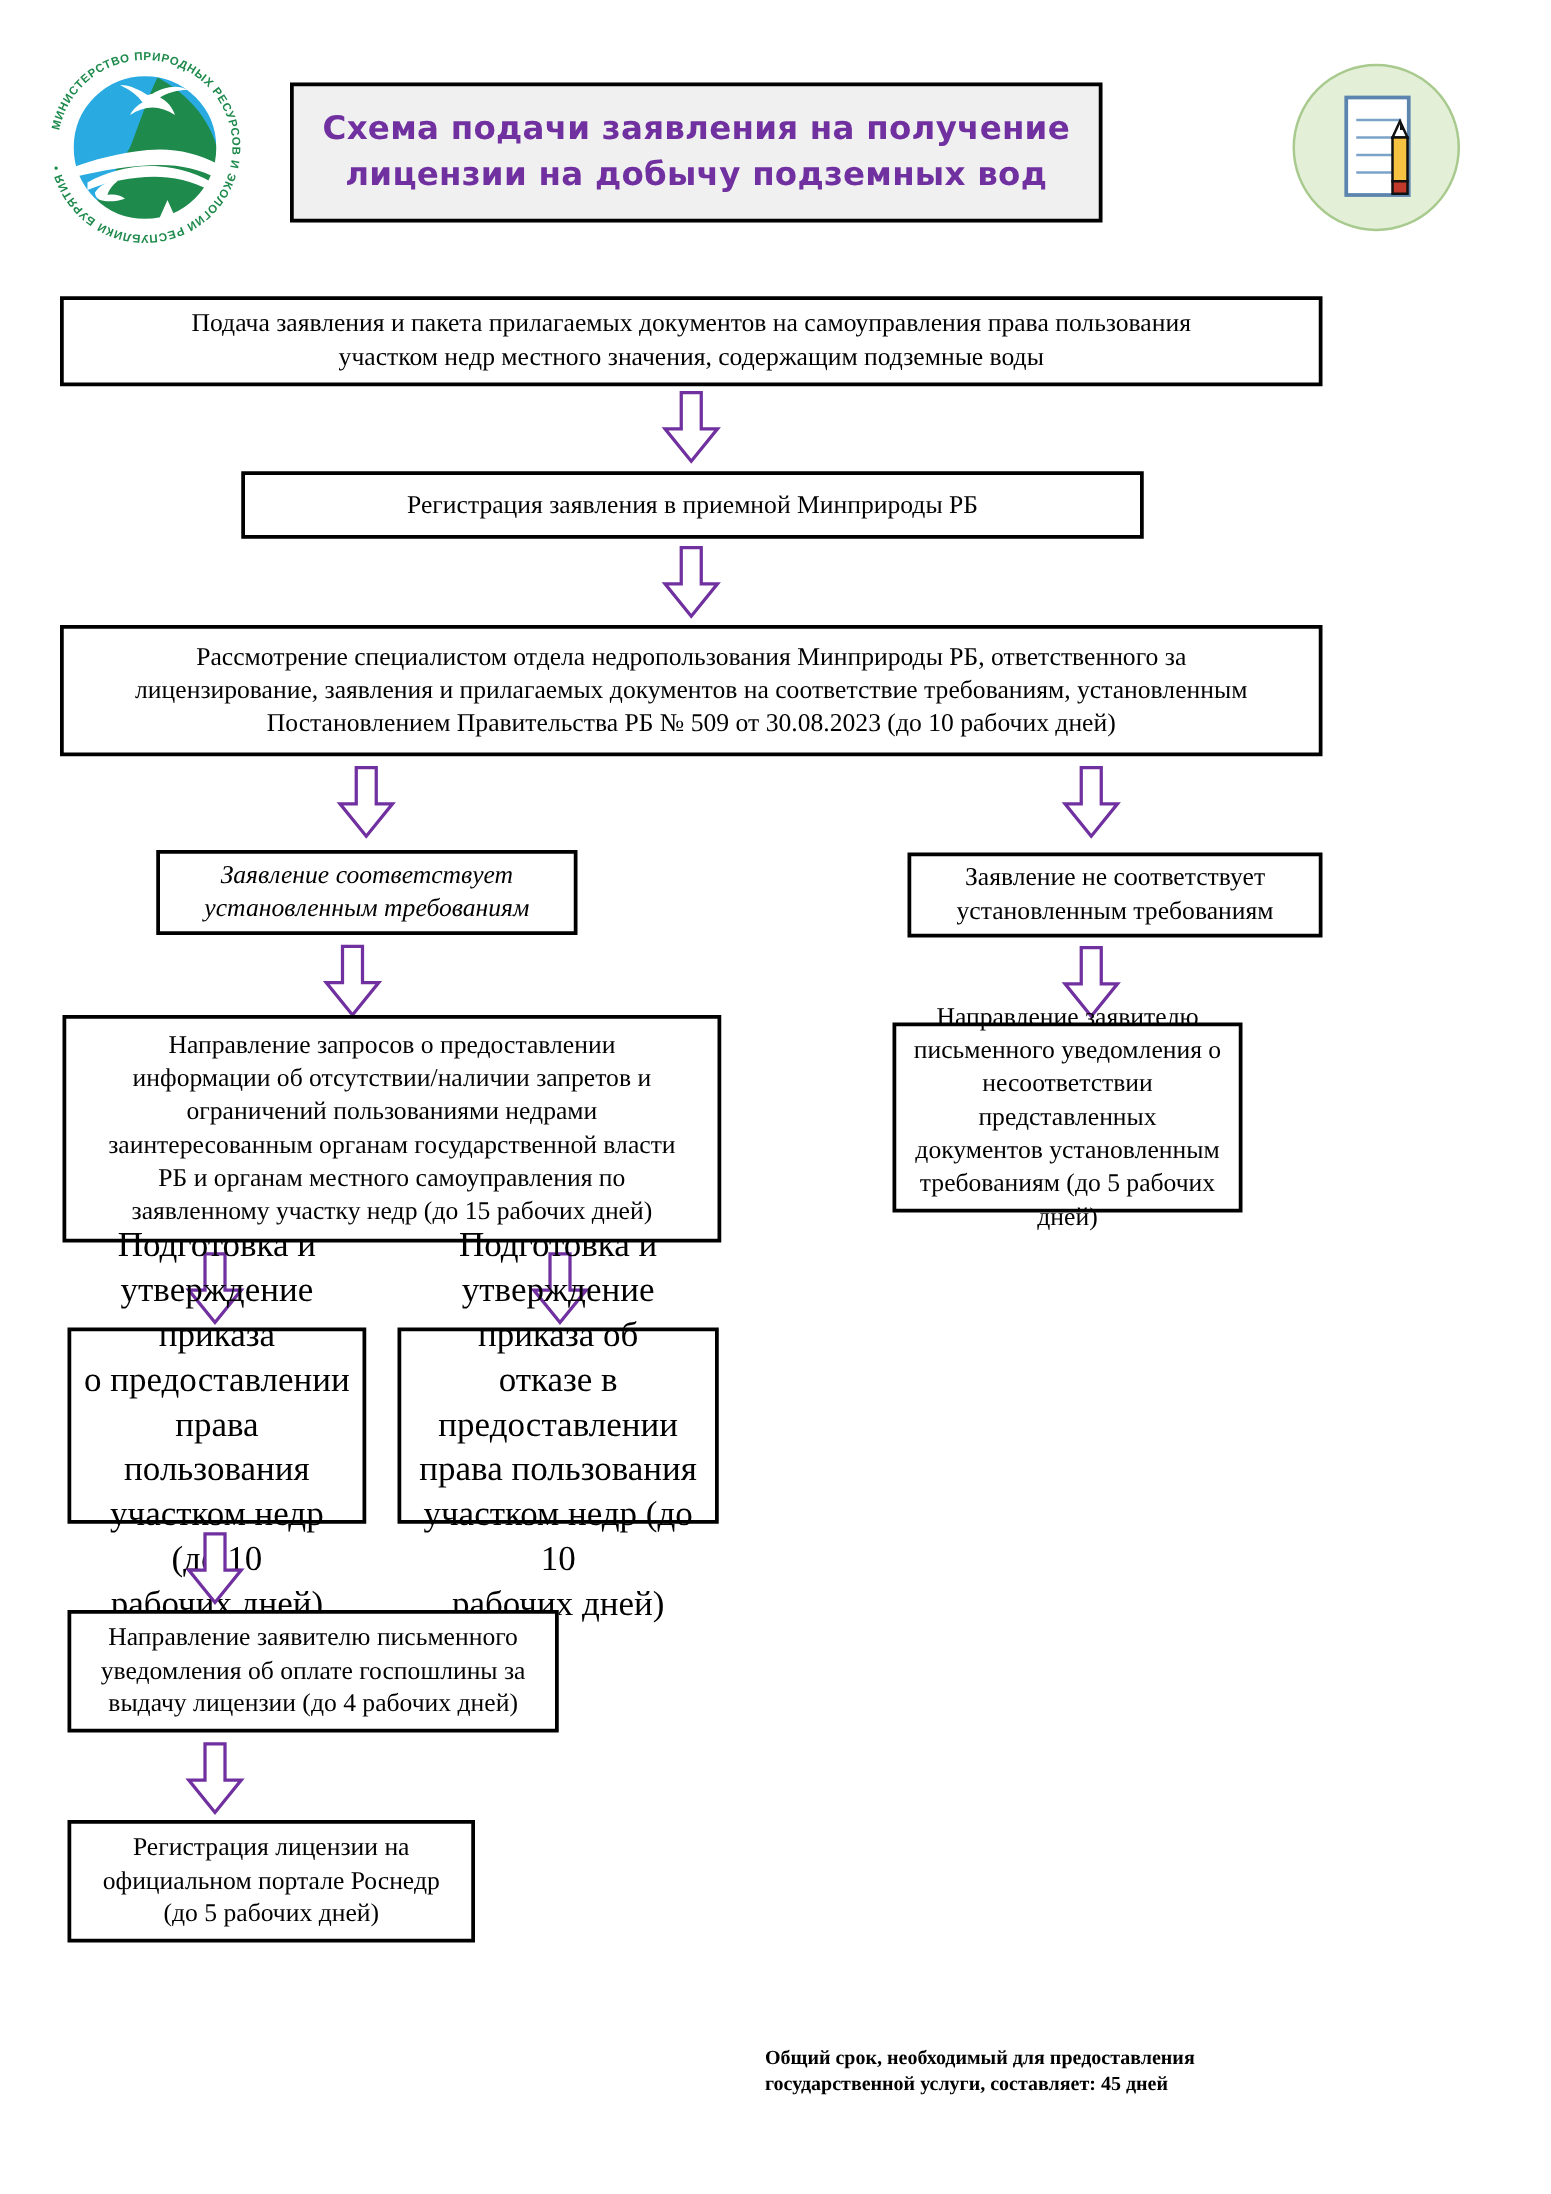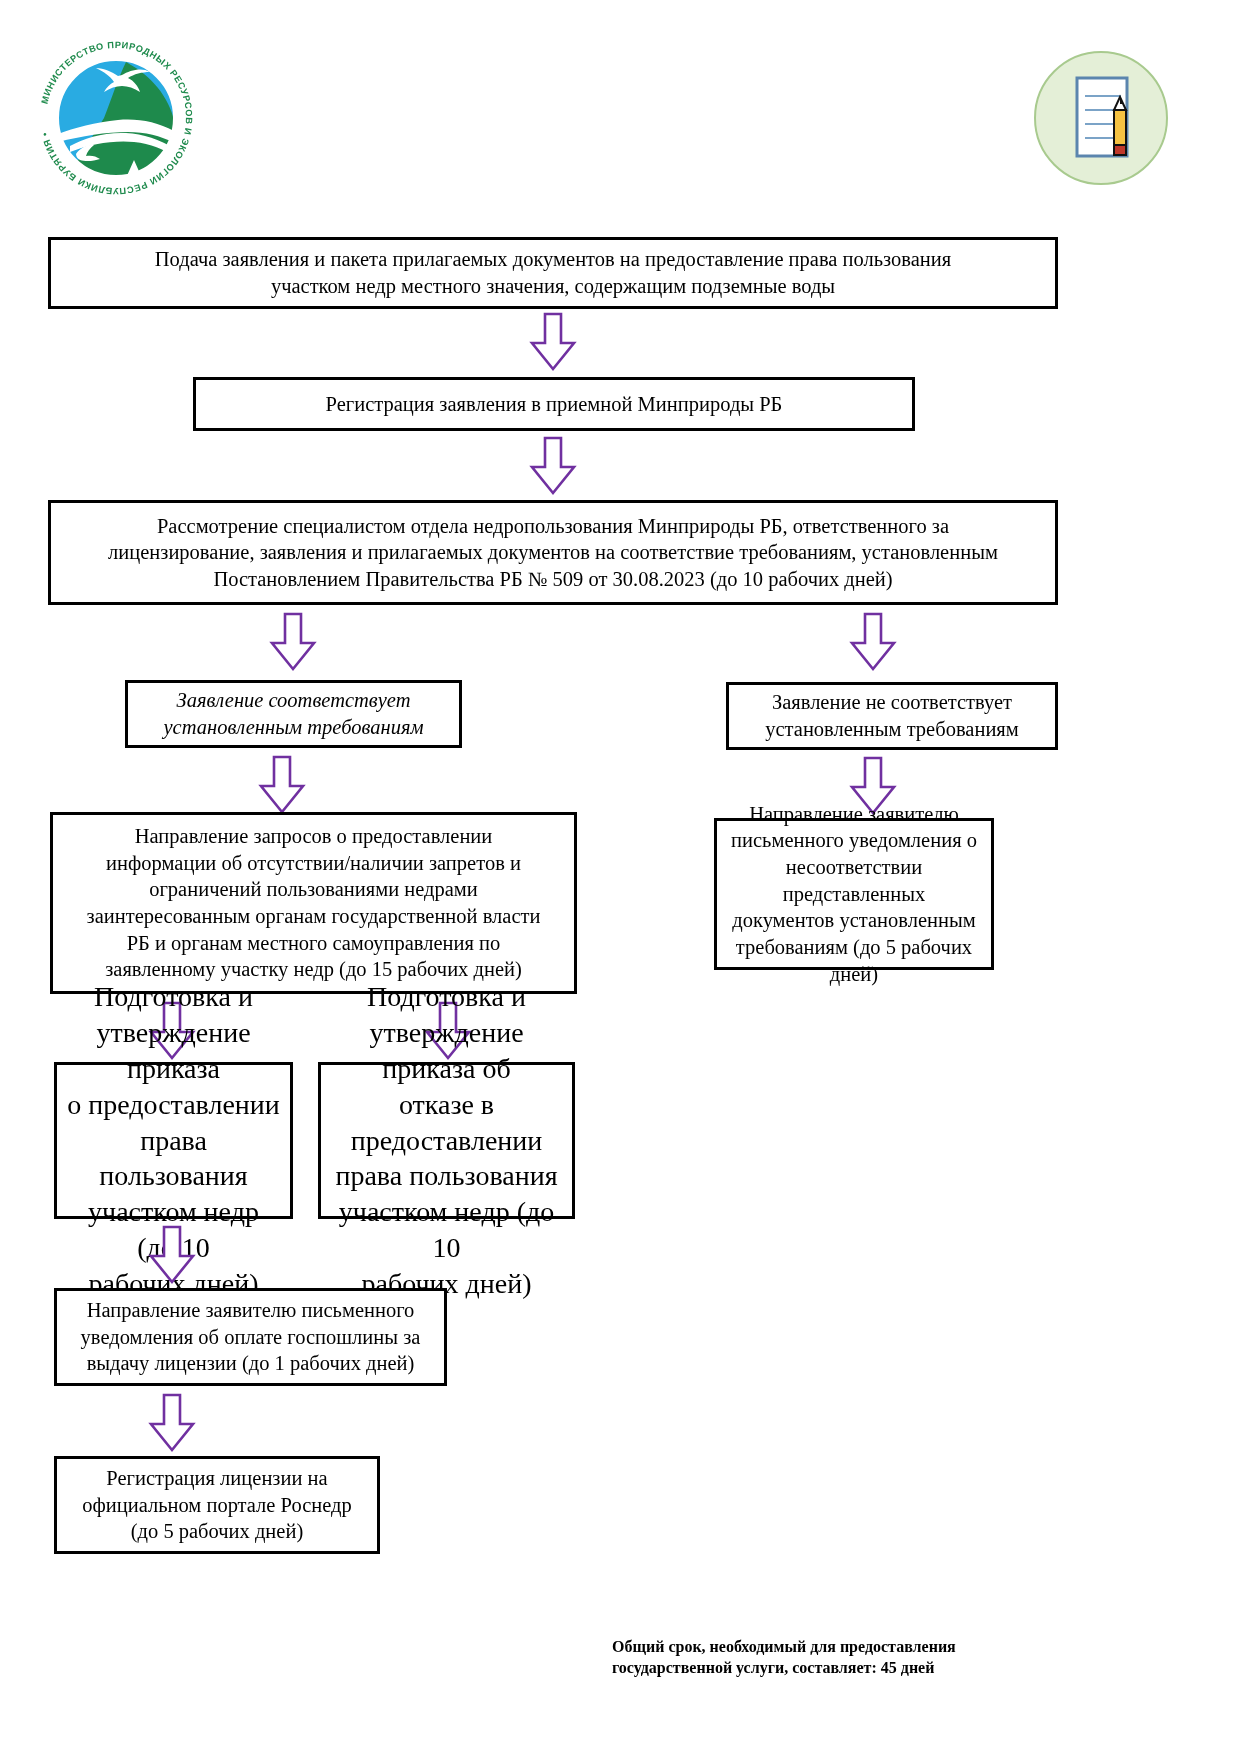--- a/index.html
+++ b/index.html
@@ -119,20 +119,24 @@
 
         <path d="M 46,122 C 50,116 58,112 64,113 C 60,116 57,120 56,124 C 61,123 66,124 70,127 C 64,129 56,130 50,128 C 48,127 46,125 46,122 Z" fill="#ffffff"></path>
 
         <path d="M 104,128 L 112,146 L 96,146 Z M 104,138 L 114,158 L 94,158 Z M 102,150 L 103,164 L 105,164 L 106,150 Z" fill="#ffffff"></path>
         <path d="M 120,134 L 127,150 L 113,150 Z M 120,144 L 129,162 L 111,162 Z" fill="#ffffff"></path>
       </g>
       <circle cx="86" cy="86" r="58" fill="none" stroke="#ffffff" stroke-width="2"></circle>
     </svg>
   </div>
 
+  <div id="title-banner">
+    <div class="title-text">Схема подачи заявления на получение
+лицензии на добычу подземных вод</div>
+  </div>
 
   <div id="doc-icon-wrap">
     <svg width="140" height="140" viewBox="0 0 140 140" aria-hidden="true">
       <circle cx="70" cy="70" r="66" fill="#e4efd7" stroke="#a8ca8e" stroke-width="2"></circle>
       <rect x="46" y="30" width="50" height="78" fill="#ffffff" stroke="#5b85ae" stroke-width="3"></rect>
       <g stroke="#7ba3c7" stroke-width="2" stroke-linecap="butt">
         <line x1="54" y1="48" x2="90" y2="48"></line>
         <line x1="54" y1="62" x2="90" y2="62"></line>
         <line x1="54" y1="76" x2="86" y2="76"></line>
         <line x1="54" y1="90" x2="86" y2="90"></line>
@@ -140,21 +144,21 @@
 
       <polygon points="89,49 95,62 83,62" fill="#ffffff" stroke="#111111" stroke-width="2"></polygon>
       <polygon points="89,49 92,56 89,56" fill="#111111"></polygon>
       <rect x="83" y="62" width="12" height="35" fill="#f5c242" stroke="#111111" stroke-width="2"></rect>
       <rect x="83" y="97" width="12" height="10" fill="#c0392b" stroke="#111111" stroke-width="2"></rect>
     </svg>
   </div>
 </div>
 
 <div class="node" style="left:48px; top:237px; width:1010px; height:72px;">
-  <div class="node-text">Подача заявления и пакета прилагаемых документов на предоставление права пользования
+  <div class="node-text">Подача заявления и пакета прилагаемых документов на самоуправления права пользования
 участком недр местного значения, содержащим подземные воды</div>
 </div>
 
 <div class="arrow" style="left:530px; top:313px;">
   <svg width="46" height="58" viewBox="0 0 46 58">
     <polygon points="15,1 31,1 31,30 44,30 23,56 2,30 15,30" fill="#ffffff" stroke="#7030a0" stroke-width="2.6" stroke-linejoin="miter"></polygon>
   </svg>
 </div>
 
 <div class="node" style="left:193px; top:377px; width:722px; height:54px;">
@@ -256,21 +260,21 @@
 
 <div class="arrow" style="left:149px; top:1226px;">
   <svg width="46" height="58" viewBox="0 0 46 58">
     <polygon points="15,1 31,1 31,30 44,30 23,56 2,30 15,30" fill="#ffffff" stroke="#7030a0" stroke-width="2.6" stroke-linejoin="miter"></polygon>
   </svg>
 </div>
 
 <div class="node" style="left:54px; top:1288px; width:393px; height:98px;">
   <div class="node-text">Направление заявителю письменного
 уведомления об оплате госпошлины за
-выдачу лицензии (до 1 рабочих дней)</div>
+выдачу лицензии (до 4 рабочих дней)</div>
 </div>
 
 <div class="arrow" style="left:149px; top:1394px;">
   <svg width="46" height="58" viewBox="0 0 46 58">
     <polygon points="15,1 31,1 31,30 44,30 23,56 2,30 15,30" fill="#ffffff" stroke="#7030a0" stroke-width="2.6" stroke-linejoin="miter"></polygon>
   </svg>
 </div>
 
 <div class="node" style="left:54px; top:1456px; width:326px; height:98px;">
   <div class="node-text">Регистрация лицензии на

